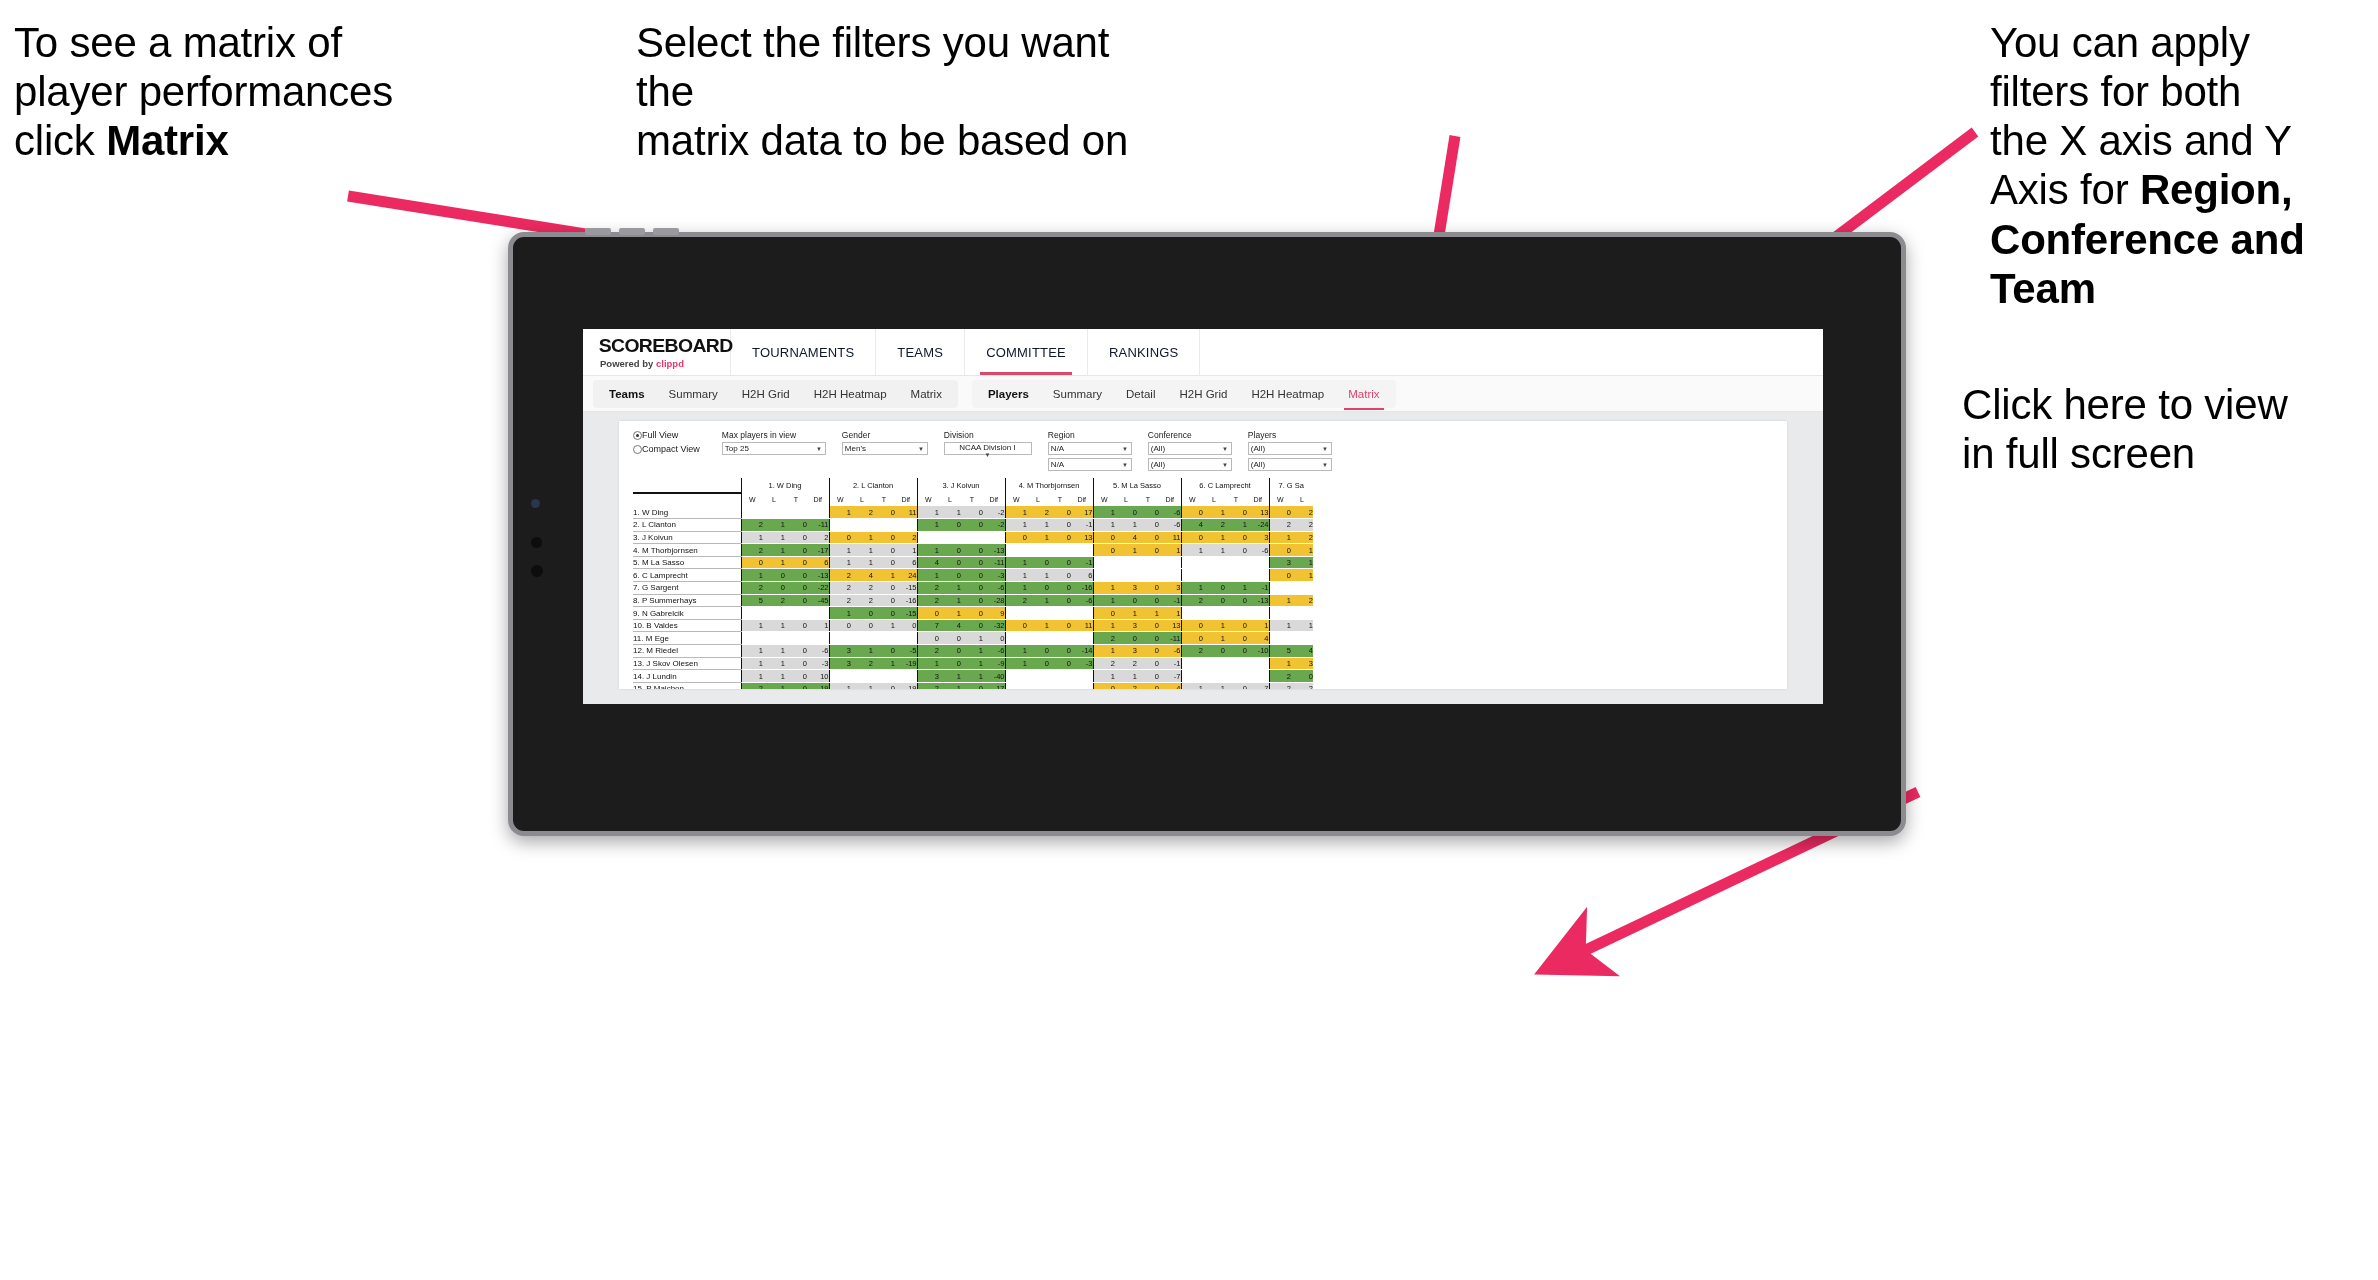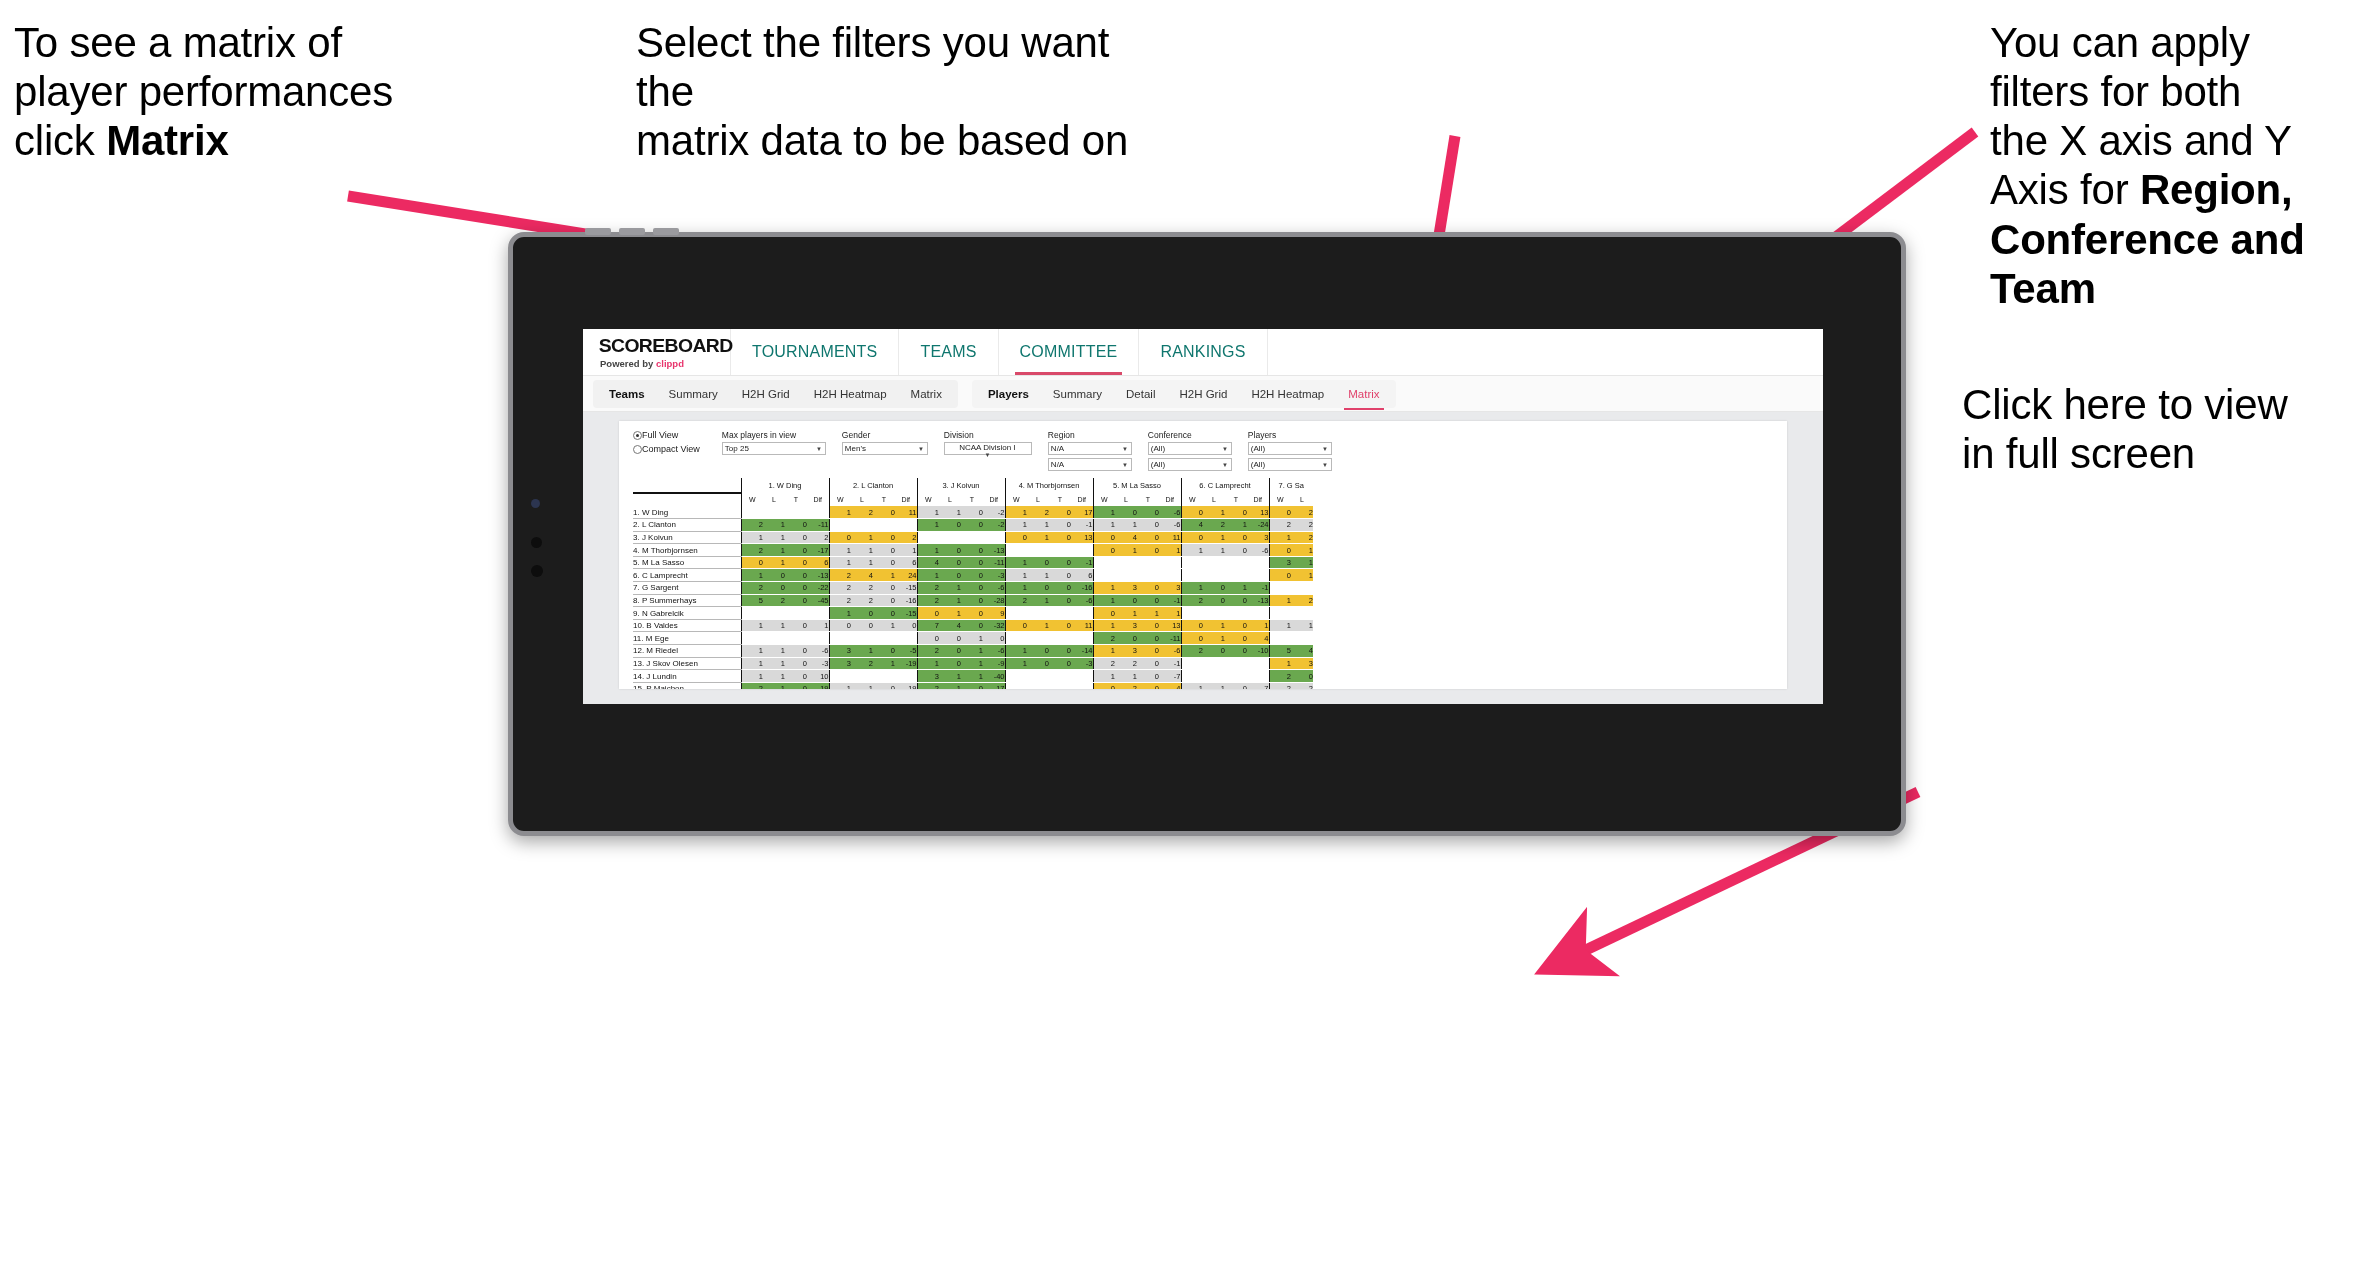--- a/index.html
+++ b/index.html
@@ -75,21 +75,21 @@
     font-family:"Liberation Sans", sans-serif;
     font-weight:700; font-size:19px; letter-spacing:-0.6px; color:#111;
     transform:scaleX(1.02);
   }
   .brand-sub{ font-size:9.5px; color:#444; margin-top:1px; }
   .brand-sub span{ color:#e8356d; font-weight:700; }
 
   .topnav{ display:flex; align-items:stretch; }
   .topnav .t{
     display:flex; align-items:center; padding:0 21px;
-    font-size:16px; color:#0f766e; letter-spacing:.2px;
+    font-size:13px; color:#0f172a; letter-spacing:.2px;
     border-right:1px solid #eaeaea; position:relative; cursor:pointer;
   }
   .topnav .t.active::after{
     content:""; position:absolute; left:12%; right:12%; bottom:0; height:3px; background:#d94a6a;
   }
 
   
   .subbar{
     height:36px; background:#fafafa; display:flex; align-items:center;
     border-bottom:1px solid #e6e6e6; padding-left:10px; gap:0;

